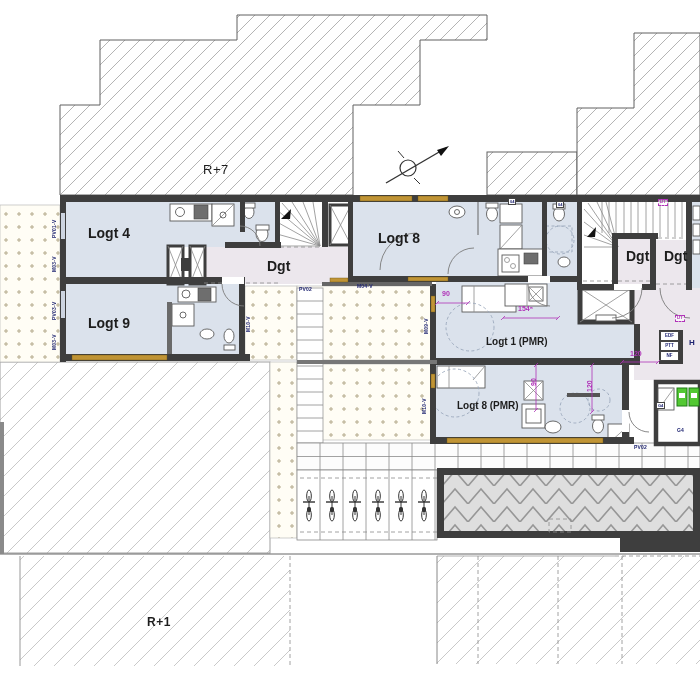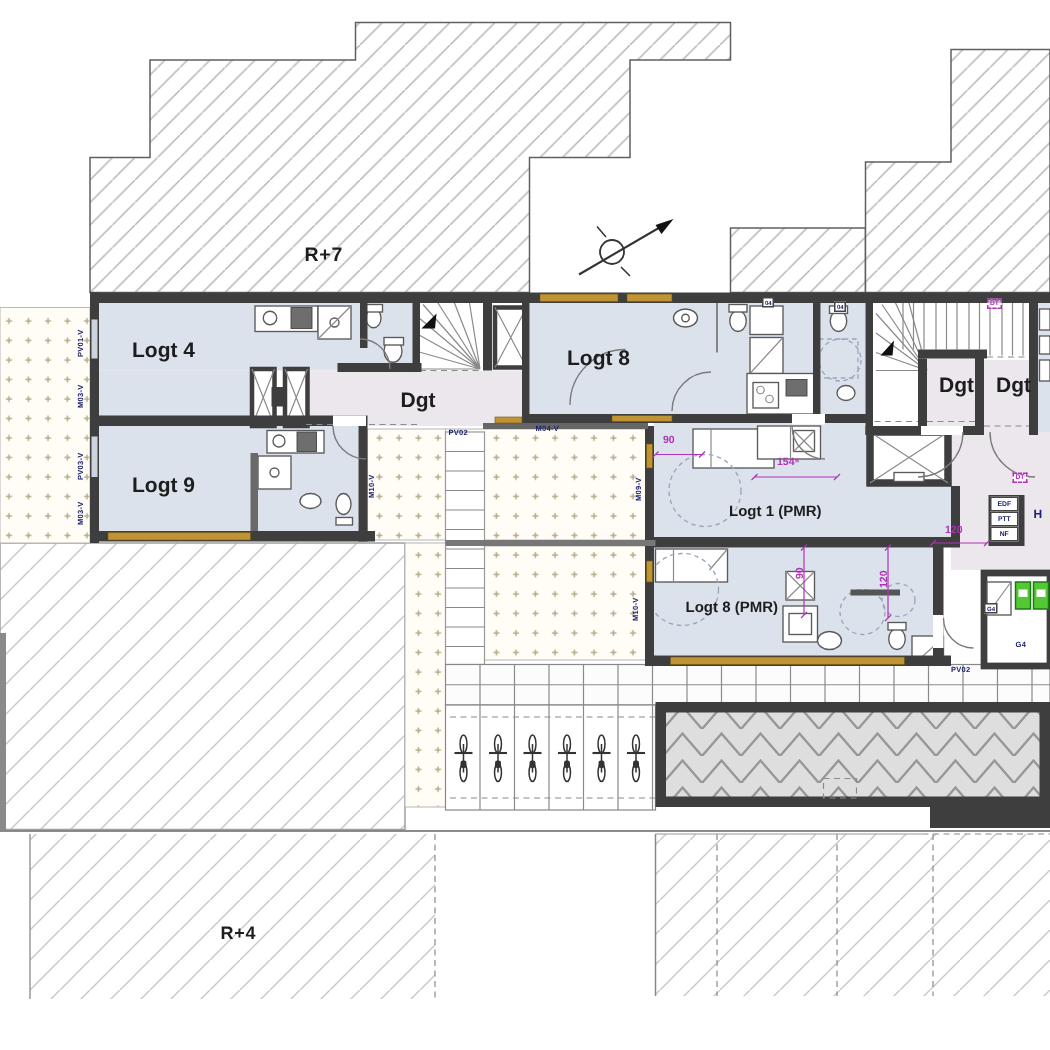--- a/index.html
+++ b/index.html
@@ -22,21 +22,21 @@
   .arc{stroke:#7a7a7a;stroke-width:.9;fill:none}
   .pmr{stroke:#9aa7bb;stroke-width:.9;fill:none;stroke-dasharray:3 2.5}
   .mag{stroke:var(--dimension,#b032b8);stroke-width:.8;fill:none}
   .wht{fill:#fff}
   .xln{stroke:#8a8a8a;stroke-width:.8}
   .shaft{fill:#fff;stroke:var(--wall,#3e3e3e);stroke-width:3}
   .elev{fill:#fff;stroke:var(--wall,#3e3e3e);stroke-width:5}
   .grn{fill:var(--bin,#52c832);stroke:#1e7a16;stroke-width:1}
   
   .lbl{position:absolute;white-space:nowrap;line-height:1;color:#1d1d1d}
-  .lvl{font-weight:700;font-size:13px;letter-spacing:.5px}
+  .lvl{font-weight:400;font-size:13px;letter-spacing:.5px}
   .lvl2{font-weight:700;font-size:12px;letter-spacing:.5px}
   .room{font-weight:700;font-size:14px}
   .rsm{font-size:10px}
   .code{font-size:5px;font-weight:700;color:var(--code,#1c2270);letter-spacing:.2px}
   .vert{transform:rotate(-90deg);transform-origin:0 0}
   .dim{font-size:7px;font-weight:700;color:var(--dimension,#b032b8)}
   .dt{font-size:4.5px;font-weight:700;color:var(--dimension,#b032b8);border:1px dashed var(--dimension,#b032b8);padding:0 1px;background:rgba(255,255,255,.65)}
   .chip{width:17px;height:8px;background:#fff;border:1px solid #444;font-size:4.5px;font-weight:700;color:var(--code,#1c2270);text-align:center;line-height:7px}
   .chip04{background:#fff;border:.5px solid #444;font-size:4px;font-weight:700;color:var(--code,#1c2270);padding:0 1px;line-height:5px}
   .hlab{font-size:8px;font-weight:700;color:var(--code,#1c2270)}
@@ -337,21 +337,21 @@
 
   <g>
     <line x1="386" y1="183" x2="446" y2="148" stroke="#333" stroke-width="1.4"></line>
     <polygon points="449,146 437,150 441,156" fill="#111"></polygon>
     <circle cx="408" cy="168" r="8" fill="none" stroke="#333" stroke-width="1.2"></circle>
     <path d="M404,158L398,151M414,178L420,184" stroke="#333" stroke-width="1" fill="none"></path>
   </g>
 </svg>
 
 <span class="lbl lvl" style="left:203px;top:163px">R+7</span>
-<span class="lbl lvl2" style="left:147px;top:616px">R+4</span>
+<span class="lbl lvl2" style="left:147px;top:616px">R+1</span>
 
 <span class="lbl room" style="left:88px;top:226px">Logt 4</span>
 <span class="lbl room" style="left:88px;top:316px">Logt 9</span>
 <span class="lbl room" style="left:378px;top:231px">Logt 8</span>
 <span class="lbl room rsm" style="left:486px;top:337px">Logt 1 (PMR)</span>
 <span class="lbl room rsm" style="left:457px;top:401px">Logt 8 (PMR)</span>
 <span class="lbl room" style="left:267px;top:259px">Dgt</span>
 <span class="lbl room" style="left:626px;top:249px">Dgt</span>
 <span class="lbl room" style="left:664px;top:249px">Dgt</span>
 

